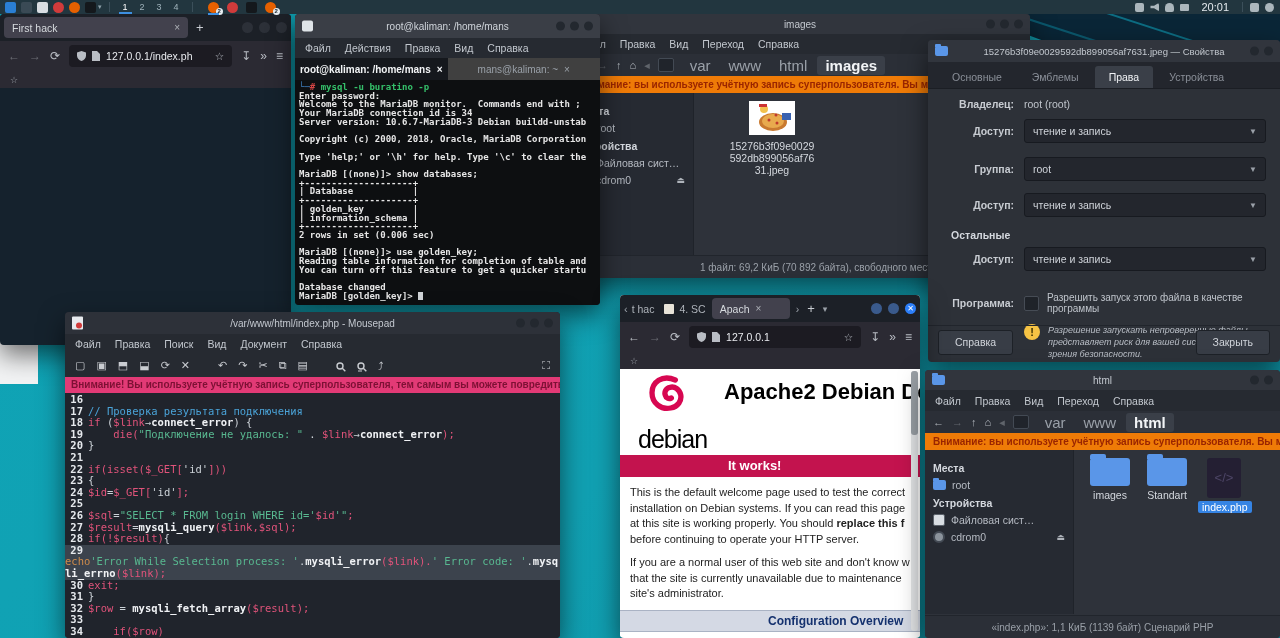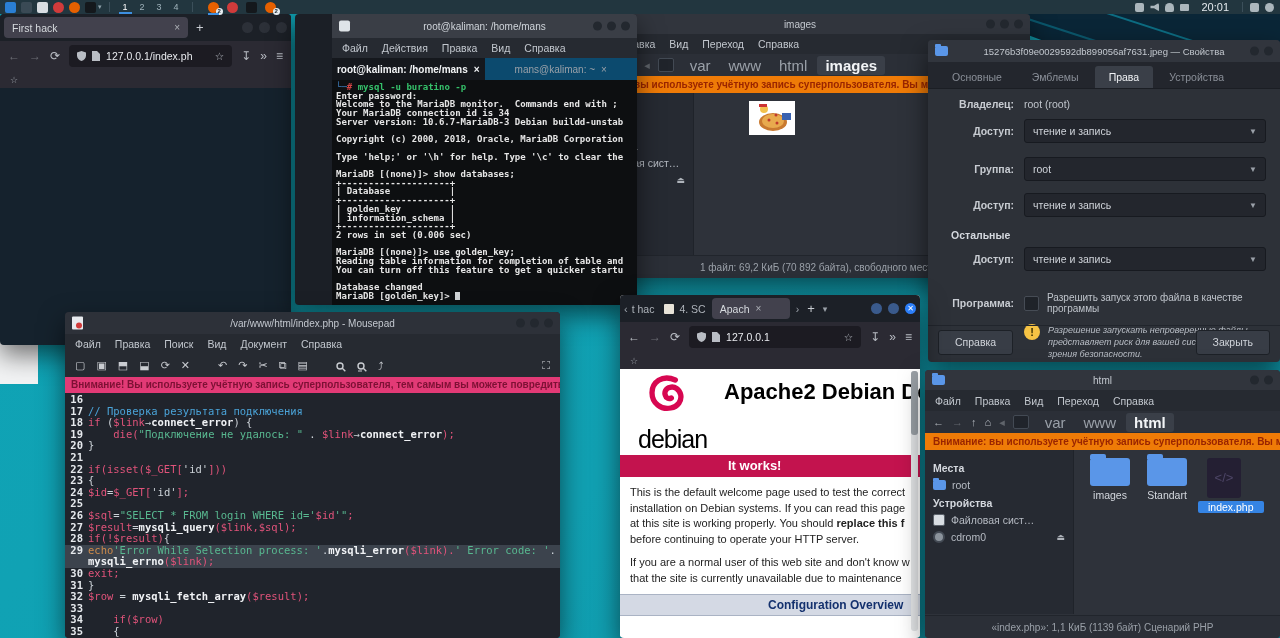--- a/index.html
+++ b/index.html
@@ -39,26 +39,26 @@
   
   .win{position:absolute;border-radius:4px;box-shadow:0 10px 26px rgba(0,0,0,.55);overflow:hidden;background:#2e323a;}
   .tbar{position:relative;height:20px;background:#31353d;display:flex;align-items:center;justify-content:center;
         color:#c3c8cf;font-size:10px;}
   .tbar .ticon{position:absolute;left:7px;top:50%;transform:translateY(-50%);}
   .circles{position:absolute;right:7px;top:50%;transform:translateY(-50%);display:flex;gap:5px;}
   .circle{width:9px;height:9px;border-radius:50%;background:#23282f;}
   .menubar{display:flex;gap:14px;padding:0 10px;align-items:center;background:#262a31;color:#c2c7ce;font-size:10.5px;}
   .menubar span{cursor:default;}
   
-  .term{left:295px;top:14px;width:305px;height:291px;z-index:14;background:#1b1f26;padding-left:37px;}
+  .term{left:295px;top:14px;width:305px;height:291px;z-index:14;background:#1b1f26;}
   .term .tbar{height:24px;background:#3a3e46;font-size:10px;color:#cfd4da;}
   .term-ico{width:11px;height:11px;background:#dfe4e8;border-radius:2px;}
   .term .menubar{height:20px;}
   .term-tabs{display:flex;background:#20242b;height:22px;font-size:10px;}
-  .term-tab{flex:1;display:flex;align-items:center;justify-content:center;gap:6px;color:#99a0a8;background:#0c4a6e;}
+  .term-tab{flex:1;display:flex;align-items:center;justify-content:center;gap:6px;color:#99a0a8;background:#404040;}
   .term-tab.on{background:#15181d;color:#f2f4f6;font-weight:bold;}
   .term-body{background:#0d0f11;height:225px;padding:3px 4px;
              font-family:"DejaVu Sans Mono",monospace;font-size:9px;font-weight:bold;
              line-height:8.7px;white-space:pre;color:#e6e6e6;overflow:hidden;}
   .t-p{color:#3f7fbf;} .t-r{color:#d64545;} .t-g{color:#35c06a;} .t-w{color:#e6e6e6;}
   .cursor{display:inline-block;width:5px;height:8px;background:#cfd3d6;vertical-align:-1px;}
   
   .fftabs{display:flex;align-items:center;background:#1c2027;height:27px;padding:0 4px;color:#d6dade;font-size:10.5px;}
   .fftab{display:flex;align-items:center;gap:6px;background:#42414d;border-radius:4px;height:21px;padding:0 8px;}
   .fftab .x{color:#aeb2b8;font-size:10px;}
@@ -116,21 +116,21 @@
   .vdiv{width:1px;background:#1f232a;}
   .fm-images{left:570px;top:14px;width:460px;height:264px;z-index:13;}
   .fm-html{left:925px;top:370px;width:355px;height:268px;z-index:32;}
   .fm-html .fm-side{width:140px;}
   .file-tile{position:absolute;text-align:center;font-size:10.5px;color:#d4d8de;}
   .thumb-name{line-height:12px;margin-top:3px;}
   .folder{width:40px;height:28px;background:#5a96e8;border-radius:3px;position:relative;margin:0 auto;}
   .folder::before{content:'';position:absolute;top:-4px;left:0;width:16px;height:5px;background:#5a96e8;border-radius:2px 2px 0 0;}
   .phpfile{width:34px;height:40px;background:#241f33;border-radius:3px;margin:0 auto;position:relative;color:#4d4566;
            font-size:13px;line-height:40px;text-align:center;}
-  .sel-label{background:#3584e4;color:#fff;border-radius:2px;padding:0 10px;display:inline-block;}
+  .sel-label{background:#3584e4;color:#fff;border-radius:2px;padding:0 4px;display:inline-block;}
   
   .props{left:928px;top:40px;width:352px;height:322px;z-index:16;background:#2d3138;}
   .props .tbar{height:22px;}
   .ptabs{display:flex;background:#23262d;padding:4px 10px 0 10px;gap:2px;border-bottom:1px solid #1b1e24;}
   .ptab{padding:5px 14px;font-size:10.5px;color:#8a8f98;border-radius:3px 3px 0 0;}
   .ptab.on{background:#3a3f48;color:#f0f2f5;}
   .prow{display:flex;align-items:center;margin:9px 14px 0 0;}
   .plabel{width:86px;text-align:right;margin-right:10px;color:#c8ccd2;font-size:10.5px;font-weight:bold;flex:0 0 auto;}
   .pvalue{color:#bfc4cb;font-size:10.5px;}
   .pselect{flex:1;display:flex;align-items:center;background:#23262d;border:1px solid #171a20;border-radius:3px;
@@ -154,21 +154,21 @@
   .mp .menubar{height:20px;}
   .mp-tool{display:flex;align-items:center;height:23px;background:#262a31;color:#c9ccd1;
            font-size:11px;gap:11px;padding:0 10px;}
   .mp-tool .gap{width:6px;}
   .mp-tool .right{margin-left:auto;}
   .mp-warn{height:16px;line-height:16px;background:#e23a76;color:#7d1034;font-weight:bold;
            font-size:10px;padding:0 6px;white-space:nowrap;overflow:hidden;}
   .code{background:#20242c;font-family:"DejaVu Sans Mono",monospace;font-size:10.5px;line-height:11.6px;
         padding-top:1px;height:245px;overflow:hidden;}
   .crow{display:flex;}
-  .crow.hl{background:#3c434d;}
+  .crow.hl{background:#3c434d;flex-direction:column;}
   .lnum{width:18px;flex:0 0 auto;text-align:right;padding-right:5px;color:#e6e9ed;font-weight:bold;}
   .ctext{white-space:pre-wrap;word-break:break-all;flex:1;}
   .cm{color:#4aa3d8;} .kw{color:#e0537a;} .fn{color:#f0f2f5;font-weight:bold;}
   .str{color:#58b890;} .pl{color:#ccd2d8;} .or{color:#cd8b4b;}
   
   .svgi{display:inline-block;vertical-align:middle;}
 </style>
 </head>
 <body>
 
@@ -316,20 +316,25 @@
             <rect width="46" height="34" fill="#ffffff"></rect>
             <ellipse cx="24" cy="21" rx="14" ry="9" fill="#c97a30"></ellipse>
             <ellipse cx="24" cy="20" rx="11" ry="7" fill="#e8aa4e"></ellipse>
             <circle cx="27" cy="14" r="1.5" fill="#c0392b"></circle>
               <circle cx="20" cy="19" r="1.5" fill="#c0392b"></circle>
               <circle cx="28" cy="22" r="1.5" fill="#c0392b"></circle>
             <circle cx="15" cy="8" r="4" fill="#f2c14e"></circle>
             <rect x="10" y="3" width="8" height="3" fill="#cc3333"></rect>
             <rect x="33" y="12" width="9" height="7" fill="#3a62b0"></rect>
           </svg>
+          <div class="thumb-name">
+            <div>15276b3f09e0029</div>
+            <div>592db899056af76</div>
+            <div>31.jpeg</div>
+          </div>
         </div>
       </div>
     </div>
     <div class="fm-status">
       <span style="margin-left:130px">1 файл: 69,2 КиБ (70 892 байта), свободного места:</span>
     </div>
   </div>
 
   <div class="win term">
     <div class="tbar">
@@ -615,20 +620,21 @@
         <div>
             <div class="pline"><span>This is the default welcome page used to test the correct</span></div>
             <div class="pline"><span>installation on Debian systems. If you can read this page</span></div>
             <div class="pline"><span>at this site is working properly. You should </span><span class="pb">replace this f</span></div>
             <div class="pline"><span>before continuing to operate your HTTP server.</span></div>
           </div>
         <div class="pgap"></div>
         <div>
             <div class="pline"><span>If you are a normal user of this web site and don't know w</span></div>
             <div class="pline"><span>that the site is currently unavailable due to maintenance</span></div>
+            <div class="pline"><span>site's administrator.</span></div>
           </div>
       </div>
       <div class="banner2">Configuration Overview</div>
 
       <div class="scrollbar"></div>
       <div class="thumbbar"></div>
     </div>
   </div>
 
   <div class="win fm-html">

